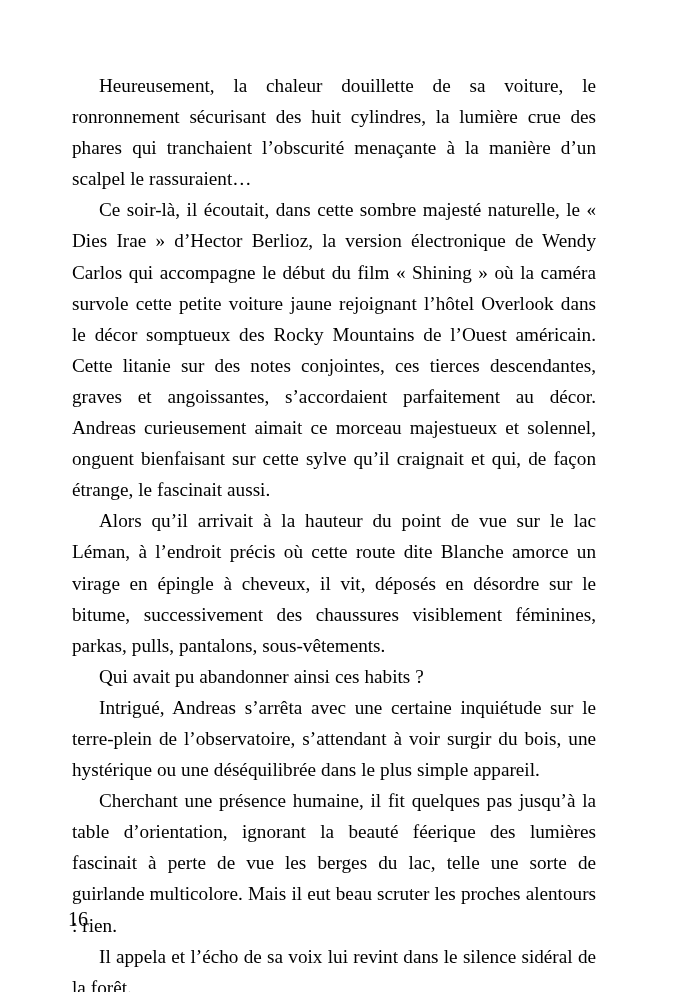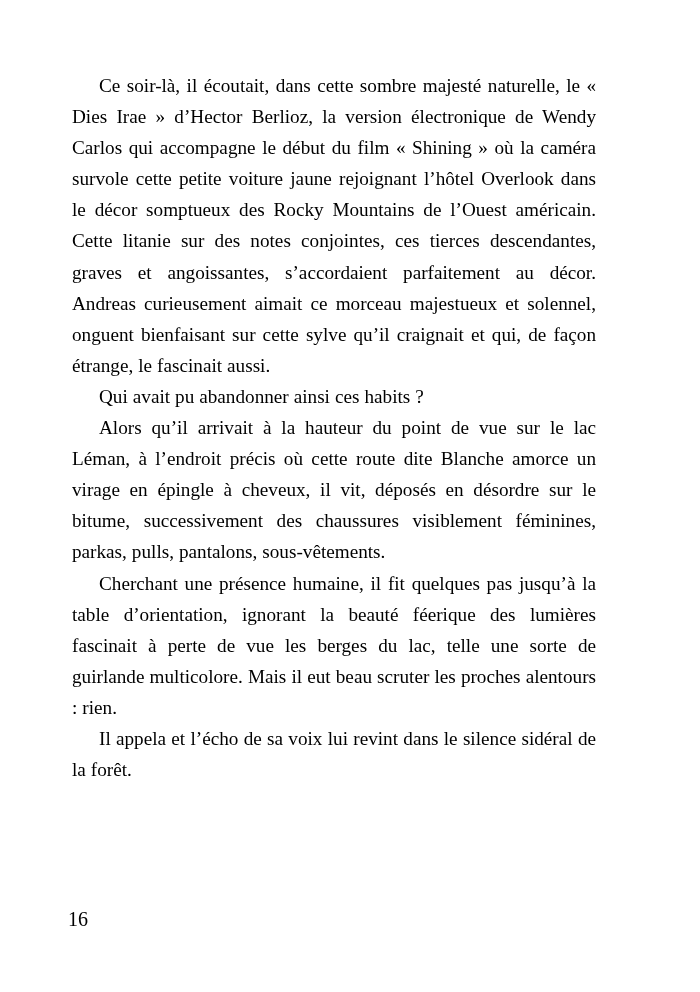--- a/index.html
+++ b/index.html
@@ -47,22 +47,24 @@
     font-family: "Liberation Serif", "DejaVu Serif", serif;
     color: #000000;
   }
 </style>
 </head>
 <body>
 
 <div class="page">
 
   <div class="text-block">
+    <p class="para">Heureusement, la chaleur douillette de sa voiture, le ronronnement sécurisant des huit cylindres, la lumière crue des phares qui tranchaient l’obscurité menaçante à la manière d’un scalpel le rassuraient…</p>
     <p class="para">Ce soir-là, il écoutait, dans cette sombre majesté naturelle, le « Dies Irae » d’Hector Berlioz, la version électronique de Wendy Carlos qui accompagne le début du film « Shining » où la caméra survole cette petite voiture jaune rejoignant l’hôtel Overlook dans le décor somptueux des Rocky Mountains de l’Ouest américain. Cette litanie sur des notes conjointes, ces tierces descendantes, graves et angoissantes, s’accordaient parfaitement au décor. Andreas curieusement aimait ce morceau majestueux et solennel, onguent bienfaisant sur cette sylve qu’il craignait et qui, de façon étrange, le fascinait aussi.</p>
+    <p class="para">Alors qu’il arrivait à la hauteur du point de vue sur le lac Léman, à l’endroit précis où cette route dite Blanche amorce un virage en épingle à cheveux, il vit, déposés en désordre sur le bitume, successivement des chaussures visiblement féminines, parkas, pulls, pantalons, sous-vêtements.</p>
     <p class="para">Qui avait pu abandonner ainsi ces habits ?</p>
-    <p class="para">Alors qu’il arrivait à la hauteur du point de vue sur le lac Léman, à l’endroit précis où cette route dite Blanche amorce un virage en épingle à cheveux, il vit, déposés en désordre sur le bitume, successivement des chaussures visiblement féminines, parkas, pulls, pantalons, sous-vêtements.</p>
+    <p class="para">Intrigué, Andreas s’arrêta avec une certaine inquiétude sur le terre-plein de l’observatoire, s’attendant à voir surgir du bois, une hystérique ou une déséquilibrée dans le plus simple appareil.</p>
     <p class="para">Cherchant une présence humaine, il fit quelques pas jusqu’à la table d’orientation, ignorant la beauté féerique des lumières fascinait à perte de vue les berges du lac, telle une sorte de guirlande multicolore. Mais il eut beau scruter les proches alentours : rien.</p>
     <p class="para">Il appela et l’écho de sa voix lui revint dans le silence sidéral de la forêt.</p>
   </div>
 
   <div class="page-number">16</div>
 
 </div>
 
 </body></html>

